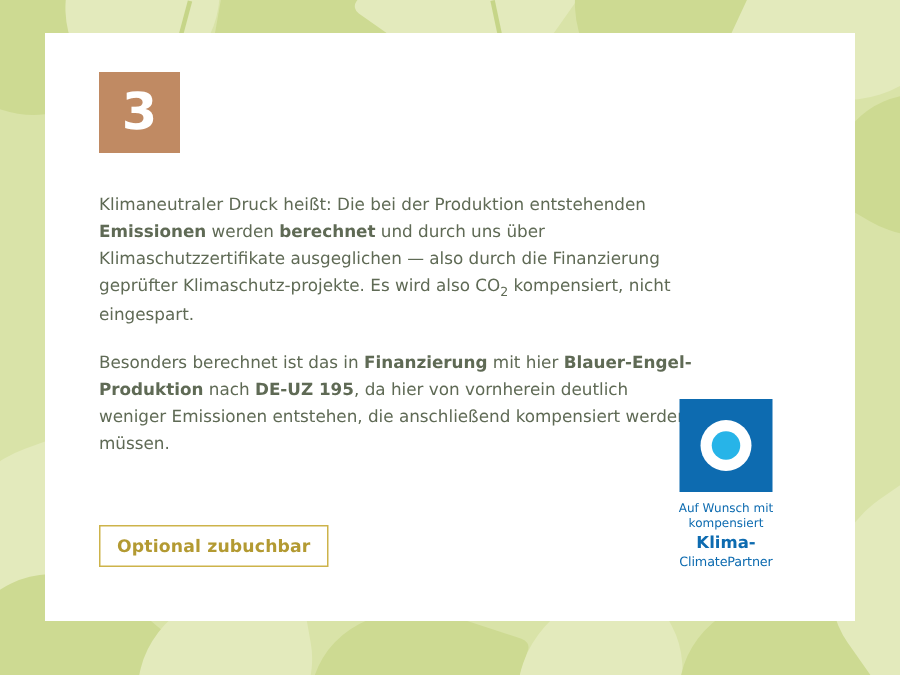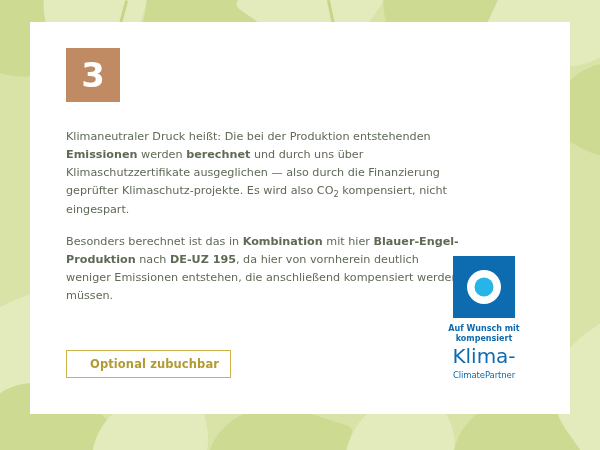--- a/index.html
+++ b/index.html
@@ -106,21 +106,21 @@
 
   
   .optional-btn {
     position: absolute;
     left: 36px;
     bottom: 36px;
     border: 1.5px solid #cdb34a;
     color: #b39a32;
     font-size: 11.5px;
     font-weight: bold;
-    padding: 6px 11px 6px 23px;
+    padding: 6px 11px 6px 11px;
     display: inline-block;
     background: #ffffff;
     letter-spacing: 0.1px;
   }
 
   
   .logo {
     position: absolute;
     right: 32px;
     bottom: 34px;
@@ -151,27 +151,27 @@
     transform: translate(-50%, -50%);
     width: 19px;
     height: 19px;
     border-radius: 50%;
     background: #27b4e8;
   }
   .logo-top {
     margin-top: 6px;
     color: #0d6bb0;
     font-size: 8px;
-    font-weight: bold;
+    font-weight: normal;
     line-height: 1.25;
   }
   .logo-big {
     color: #0d6bb0;
-    font-size: 20px;
-    font-weight: normal;
+    font-size: 11px;
+    font-weight: bold;
     line-height: 1.08;
     margin-top: 2px;
   }
   .logo-sub {
     color: #0d6bb0;
     font-size: 8.5px;
     font-weight: normal;
     margin-top: 2px;
     letter-spacing: -0.1px;
   }
@@ -200,21 +200,21 @@
 
 <div class="card">
   <div class="inner">
 
     <div class="badge">3</div>
 
 
     <div class="body-text">
       <p><span>Klimaneutraler Druck heißt: Die bei der Produktion entstehenden </span><b>Emissionen</b><span> werden </span><b>berechnet</b><span> und durch uns über Klimaschutzzertifikate ausgeglichen — also durch die Finanzierung geprüfter Klimaschutz-projekte. Es wird also CO</span><sub>2</sub><span> kompensiert, nicht eingespart.</span></p>
 
-      <p><span>Besonders berechnet ist das in </span><b>Kombination</b><span> mit hier </span><b>Blauer-Engel-Produktion</b><span> nach </span><b>DE-UZ 195</b><span>, da hier von vornherein deutlich weniger Emissionen entstehen, die anschließend kompensiert werden müssen.</span></p>
+      <p><span>Besonders berechnet ist das in </span><b>Finanzierung</b><span> mit hier </span><b>Blauer-Engel-Produktion</b><span> nach </span><b>DE-UZ 195</b><span>, da hier von vornherein deutlich weniger Emissionen entstehen, die anschließend kompensiert werden müssen.</span></p>
     </div>
 
     <div class="optional-btn">Optional zubuchbar</div>
 
     <div class="logo">
       <div class="logo-mark">
         <div class="ring"></div>
         <div class="dot"></div>
       </div>
       <div class="logo-top">

